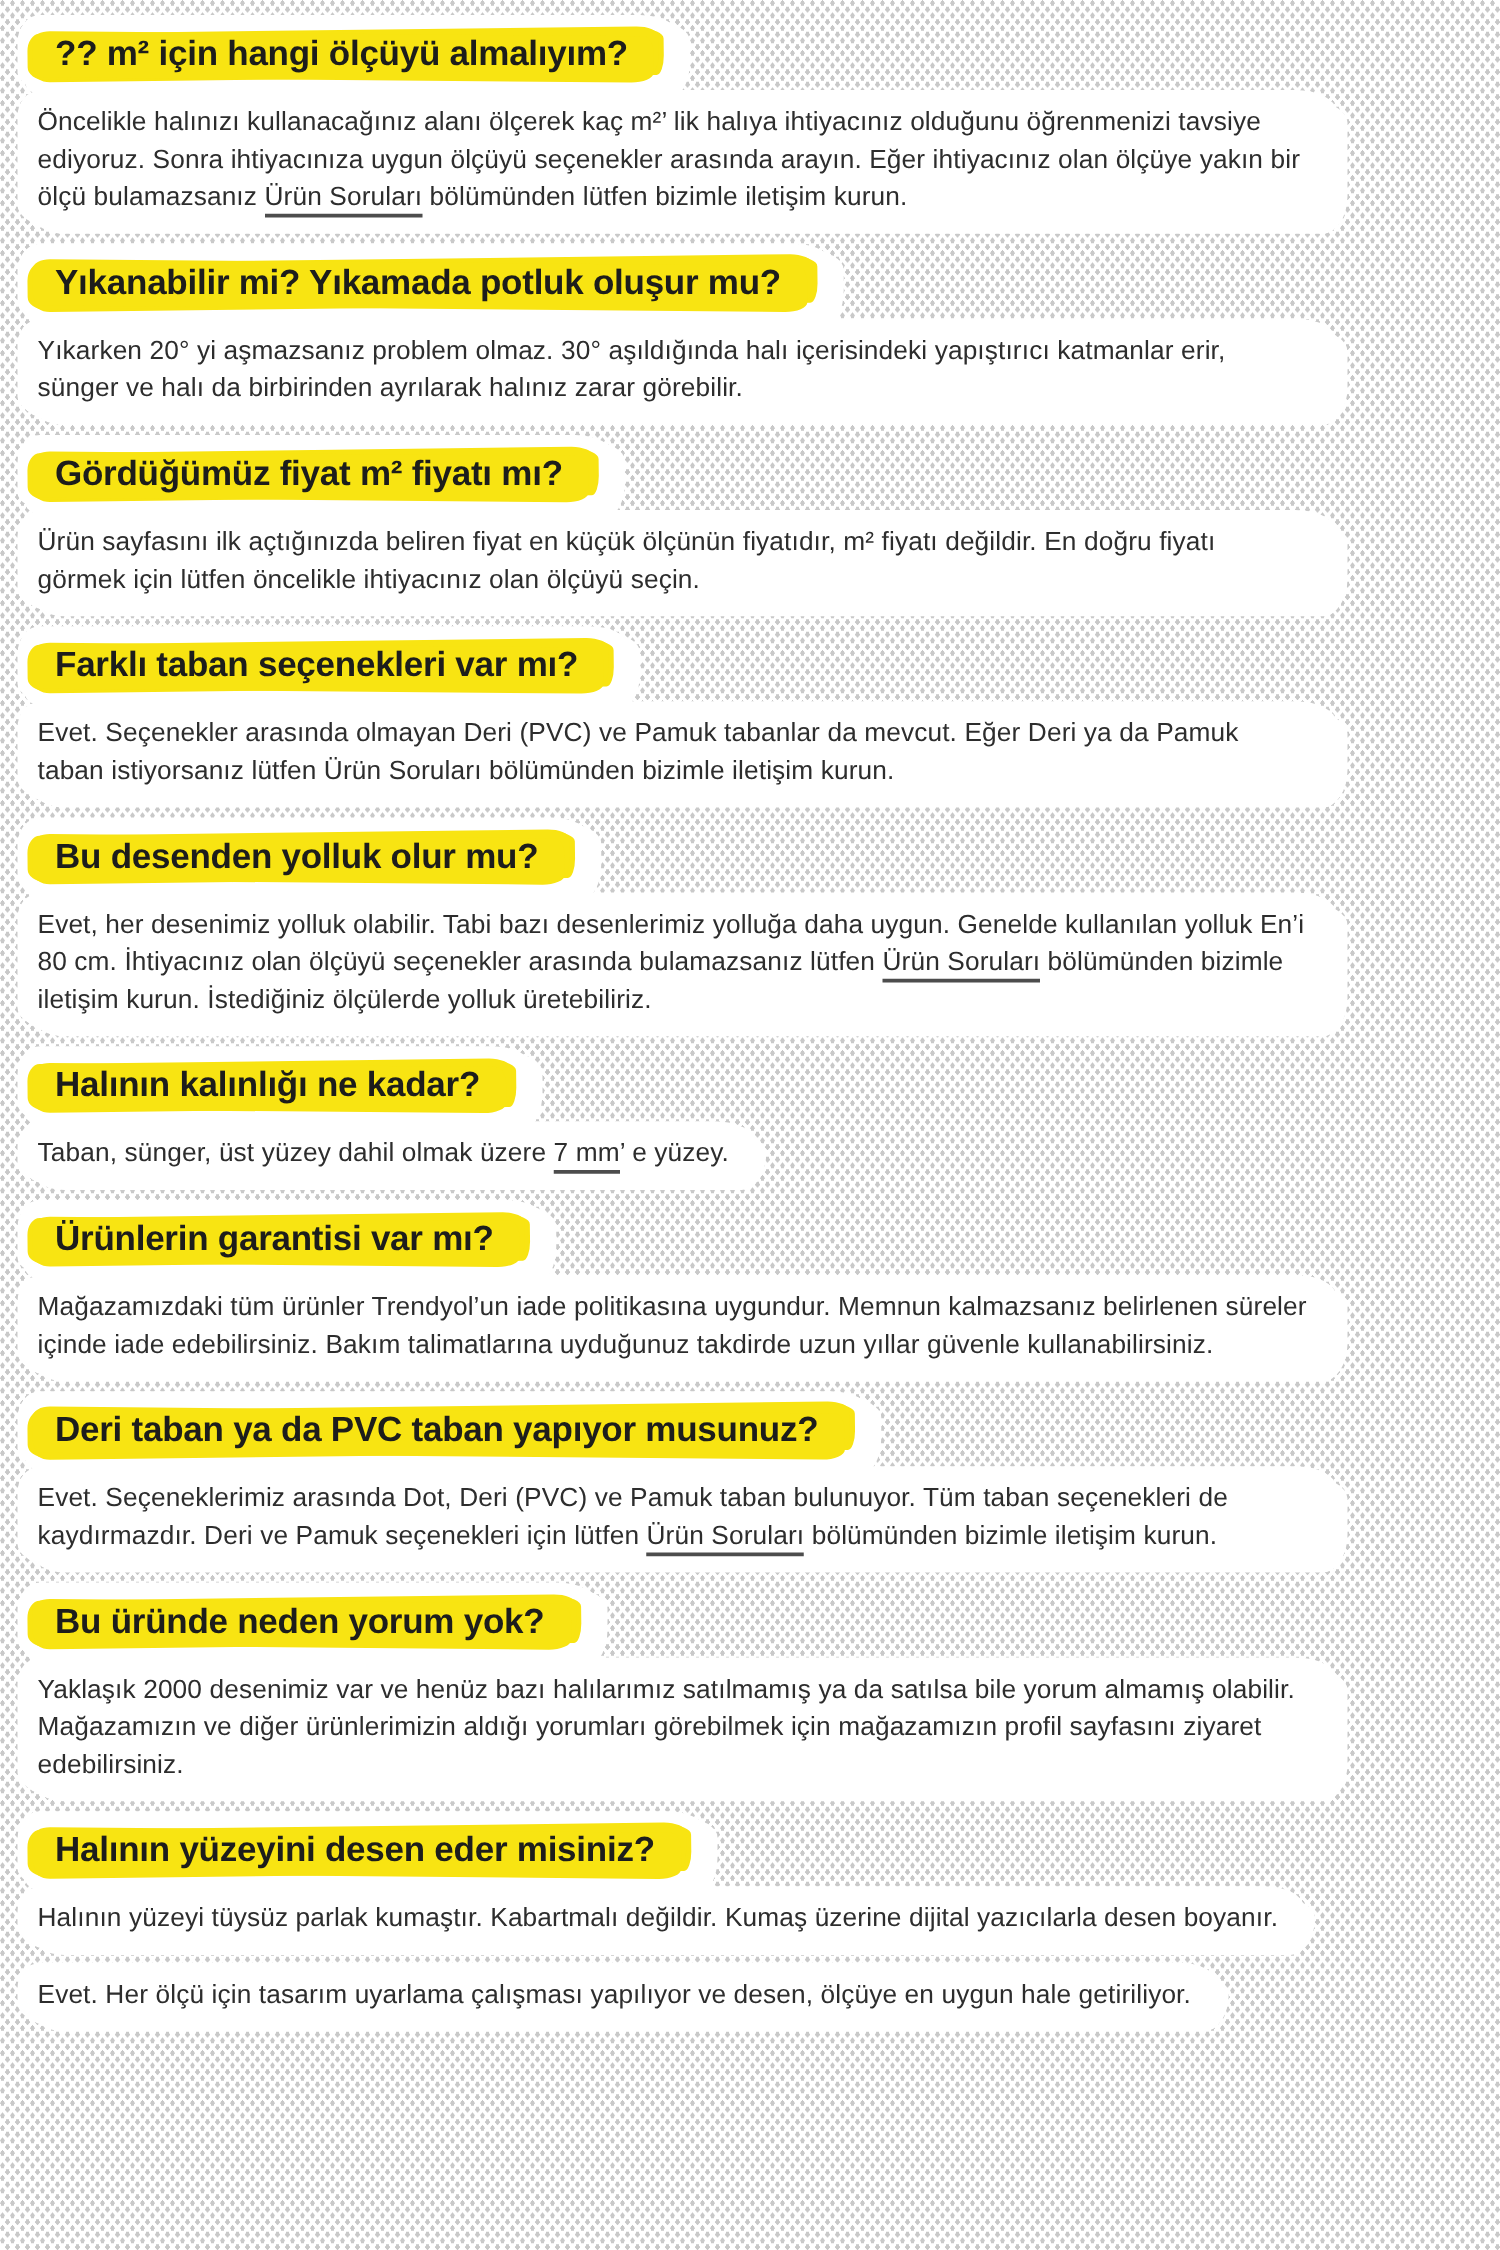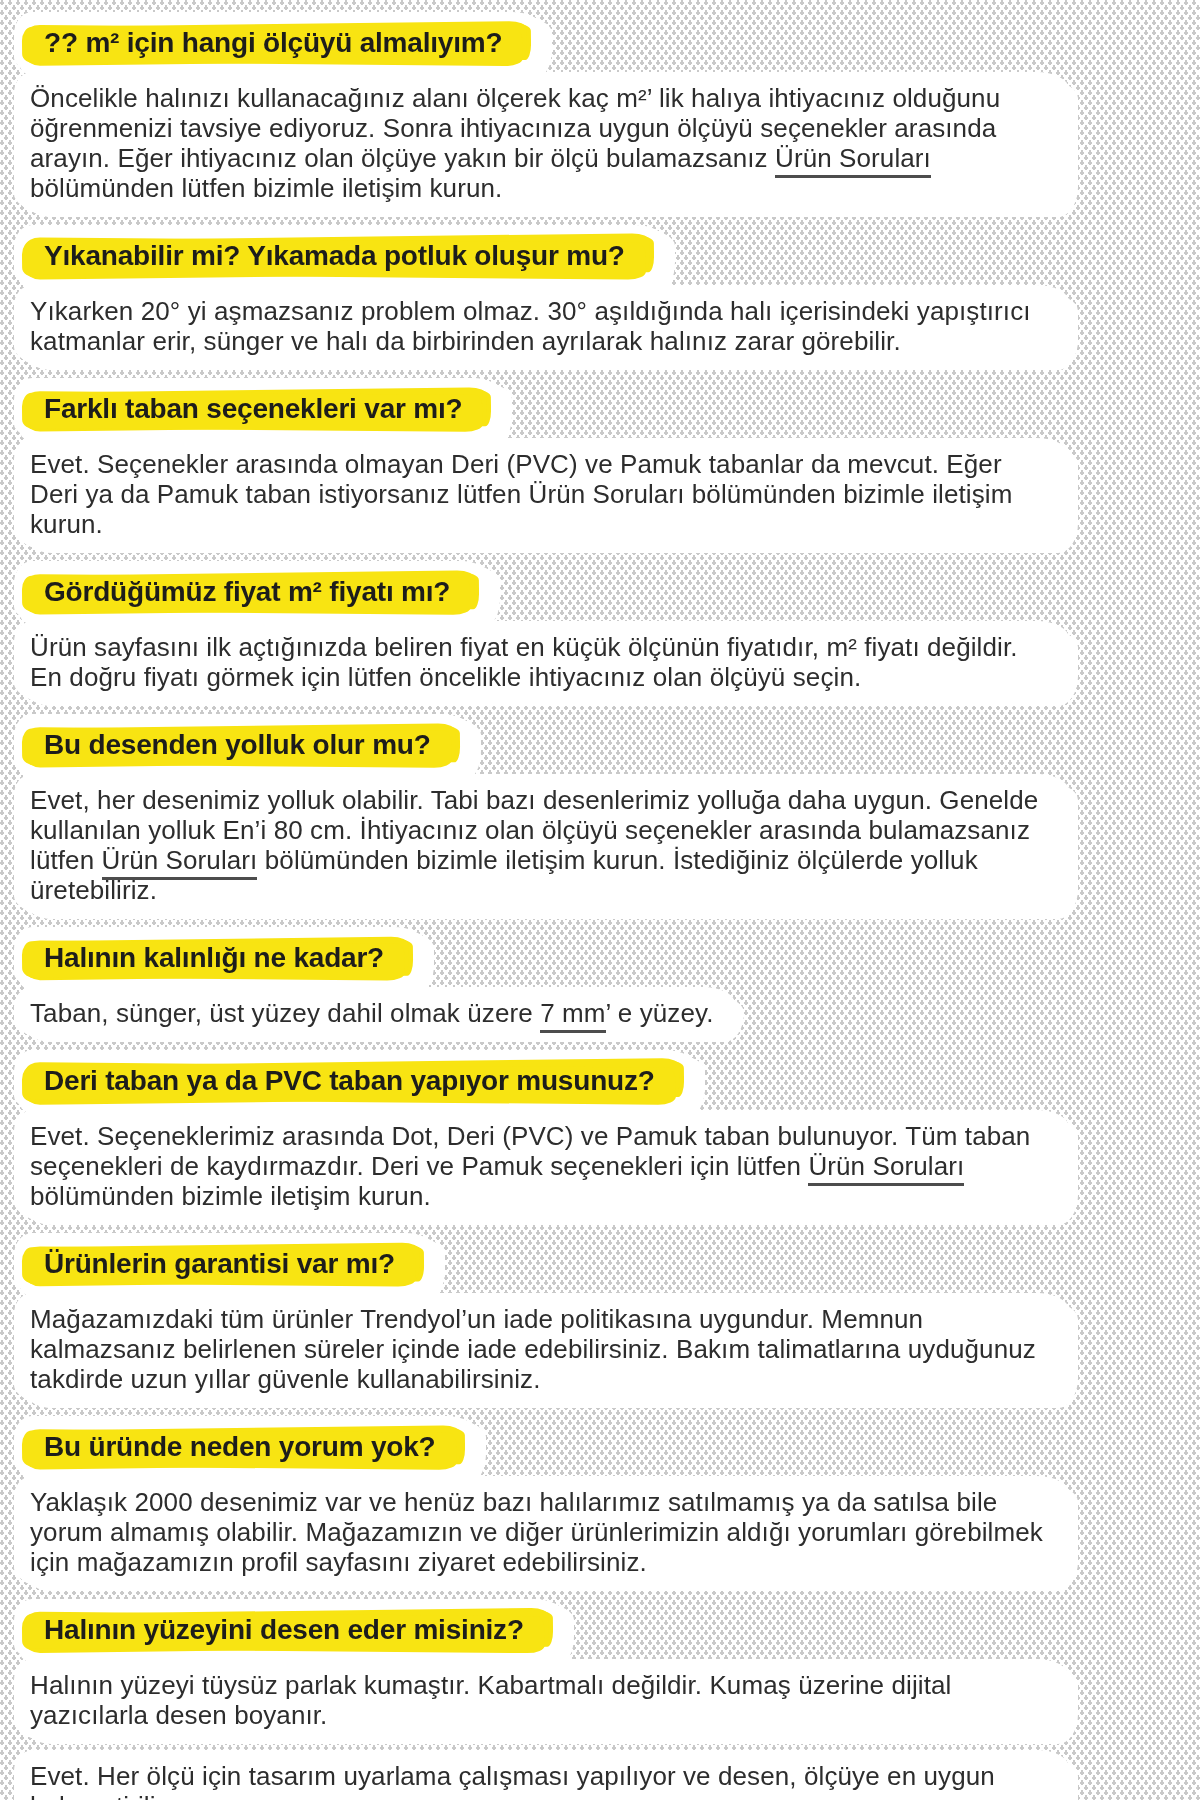--- a/index.html
+++ b/index.html
@@ -36,21 +36,21 @@
     margin-bottom:2px;
   }
   .answer{
     position:relative;
     width:fit-content;
     max-width:1052px;
     background:var(--paper);
     padding:7px 22px 10px 12px;
     border-radius:16px 34px 20px 26px / 20px 18px 30px 16px;
     box-shadow:8px 4px 0 0 var(--paper), -4px -3px 0 0 var(--paper), 0 -5px 0 -1px var(--paper);
-    font-size:26px;
+    font-size:21px;
     line-height:30px;
     font-weight:500;
     color:var(--body);
     letter-spacing:0.1px;
   }
   .hl{
     position:relative;
     display:inline-block;
     z-index:0;
     padding:7px 18px 8px 14px;
@@ -101,33 +101,33 @@
       <span class="hl">
         <span class="q-text">Yıkanabilir mi? Yıkamada potluk oluşur mu?</span>
       </span>
     </div>
     <p class="answer"><span>Yıkarken 20° yi aşmazsanız problem olmaz. 30° aşıldığında halı içerisindeki yapıştırıcı katmanlar erir, sünger ve halı da birbirinden ayrılarak halınız zarar görebilir.</span></p>
   </div>
 
   <div class="section">
     <div class="qwrap">
       <span class="hl">
-        <span class="q-text">Farklı taban seçenekleri var mı?</span>
+        <span class="q-text">Gördüğümüz fiyat m² fiyatı mı?</span>
       </span>
     </div>
-    <p class="answer"><span>Evet. Seçenekler arasında olmayan Deri (PVC) ve Pamuk tabanlar da mevcut. Eğer Deri ya da Pamuk taban istiyorsanız lütfen Ürün Soruları bölümünden bizimle iletişim kurun.</span></p>
+    <p class="answer"><span>Ürün sayfasını ilk açtığınızda beliren fiyat en küçük ölçünün fiyatıdır, m² fiyatı değildir. En doğru fiyatı görmek için lütfen öncelikle ihtiyacınız olan ölçüyü seçin.</span></p>
   </div>
 
   <div class="section">
     <div class="qwrap">
       <span class="hl">
-        <span class="q-text">Gördüğümüz fiyat m² fiyatı mı?</span>
+        <span class="q-text">Farklı taban seçenekleri var mı?</span>
       </span>
     </div>
-    <p class="answer"><span>Ürün sayfasını ilk açtığınızda beliren fiyat en küçük ölçünün fiyatıdır, m² fiyatı değildir. En doğru fiyatı görmek için lütfen öncelikle ihtiyacınız olan ölçüyü seçin.</span></p>
+    <p class="answer"><span>Evet. Seçenekler arasında olmayan Deri (PVC) ve Pamuk tabanlar da mevcut. Eğer Deri ya da Pamuk taban istiyorsanız lütfen Ürün Soruları bölümünden bizimle iletişim kurun.</span></p>
   </div>
 
   <div class="section">
     <div class="qwrap">
       <span class="hl">
         <span class="q-text">Bu desenden yolluk olur mu?</span>
       </span>
     </div>
     <p class="answer"><span>Evet, her desenimiz yolluk olabilir. Tabi bazı desenlerimiz yolluğa daha uygun. Genelde kullanılan yolluk En’i 80 cm. İhtiyacınız olan ölçüyü seçenekler arasında bulamazsanız lütfen </span><span class="u">Ürün Soruları</span><span> bölümünden bizimle iletişim kurun. İstediğiniz ölçülerde yolluk üretebiliriz.</span></p>
   </div>
@@ -137,33 +137,33 @@
       <span class="hl">
         <span class="q-text">Halının kalınlığı ne kadar?</span>
       </span>
     </div>
     <p class="answer"><span>Taban, sünger, üst yüzey dahil olmak üzere </span><span class="u">7 mm</span><span>’ e yüzey.</span></p>
   </div>
 
   <div class="section">
     <div class="qwrap">
       <span class="hl">
-        <span class="q-text">Deri taban ya da PVC taban yapıyor musunuz?</span>
+        <span class="q-text">Ürünlerin garantisi var mı?</span>
       </span>
     </div>
-    <p class="answer"><span>Evet. Seçeneklerimiz arasında Dot, Deri (PVC) ve Pamuk taban bulunuyor. Tüm taban seçenekleri de kaydırmazdır. Deri ve Pamuk seçenekleri için lütfen </span><span class="u">Ürün Soruları</span><span> bölümünden bizimle iletişim kurun.</span></p>
+    <p class="answer"><span>Mağazamızdaki tüm ürünler Trendyol’un iade politikasına uygundur. Memnun kalmazsanız belirlenen süreler içinde iade edebilirsiniz. Bakım talimatlarına uyduğunuz takdirde uzun yıllar güvenle kullanabilirsiniz.</span></p>
   </div>
 
   <div class="section">
     <div class="qwrap">
       <span class="hl">
-        <span class="q-text">Ürünlerin garantisi var mı?</span>
+        <span class="q-text">Deri taban ya da PVC taban yapıyor musunuz?</span>
       </span>
     </div>
-    <p class="answer"><span>Mağazamızdaki tüm ürünler Trendyol’un iade politikasına uygundur. Memnun kalmazsanız belirlenen süreler içinde iade edebilirsiniz. Bakım talimatlarına uyduğunuz takdirde uzun yıllar güvenle kullanabilirsiniz.</span></p>
+    <p class="answer"><span>Evet. Seçeneklerimiz arasında Dot, Deri (PVC) ve Pamuk taban bulunuyor. Tüm taban seçenekleri de kaydırmazdır. Deri ve Pamuk seçenekleri için lütfen </span><span class="u">Ürün Soruları</span><span> bölümünden bizimle iletişim kurun.</span></p>
   </div>
 
   <div class="section">
     <div class="qwrap">
       <span class="hl">
         <span class="q-text">Bu üründe neden yorum yok?</span>
       </span>
     </div>
     <p class="answer"><span>Yaklaşık 2000 desenimiz var ve henüz bazı halılarımız satılmamış ya da satılsa bile yorum almamış olabilir. Mağazamızın ve diğer ürünlerimizin aldığı yorumları görebilmek için mağazamızın profil sayfasını ziyaret edebilirsiniz.</span></p>
   </div>

